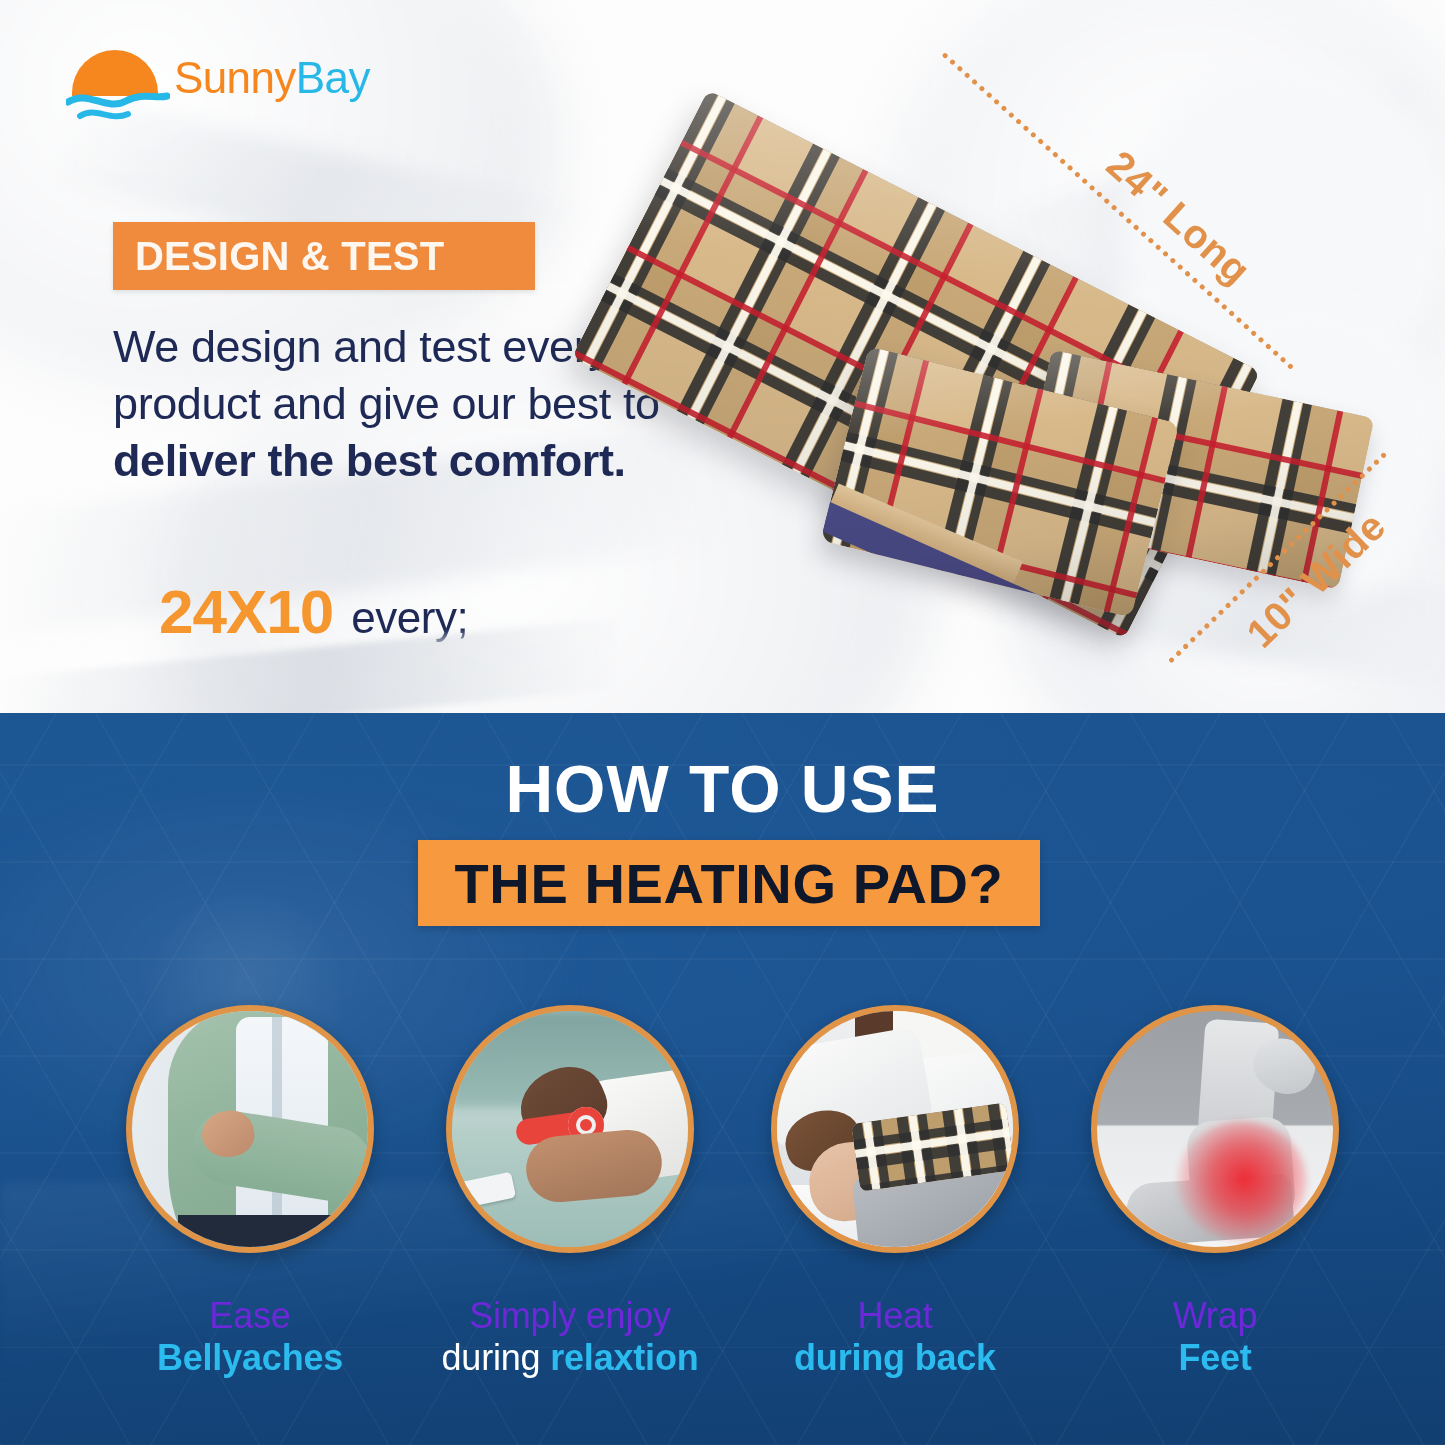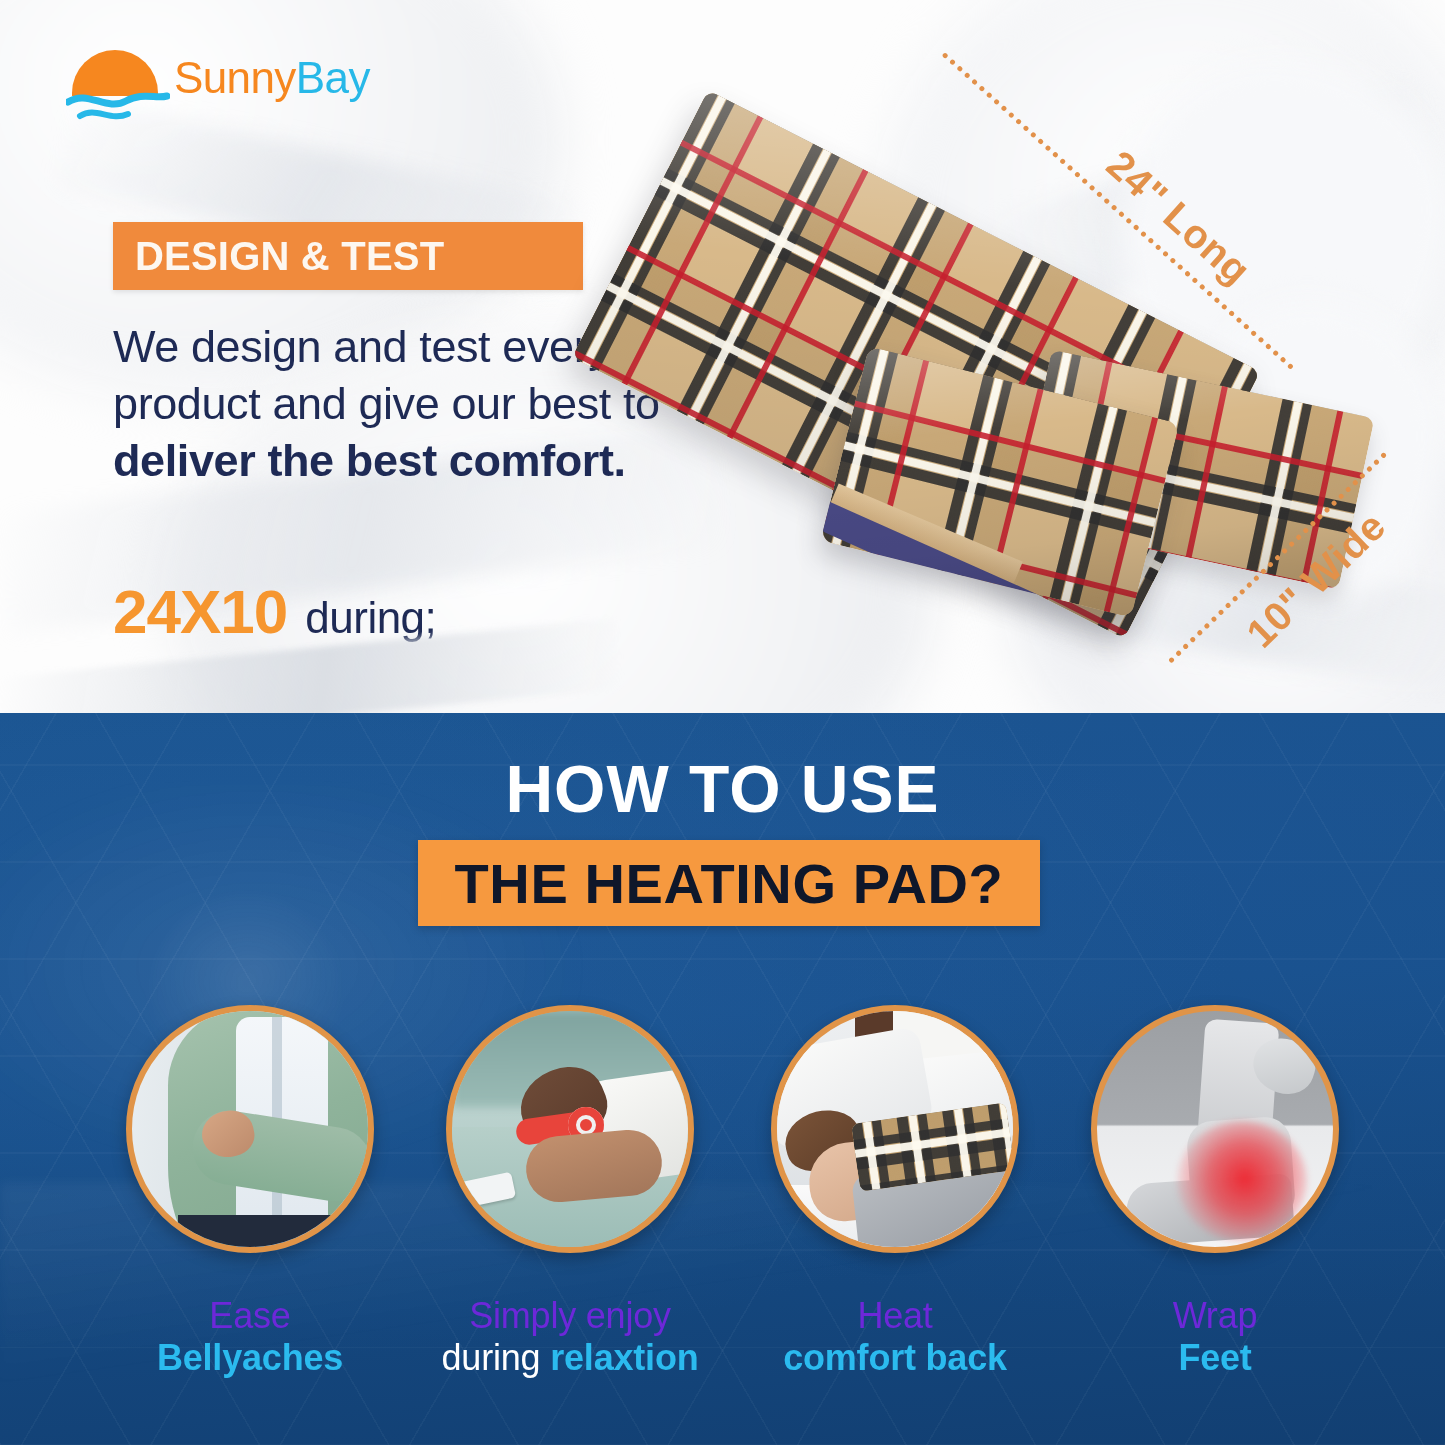--- a/index.html
+++ b/index.html
@@ -45,42 +45,42 @@
   #logo .wordmark{
     position:absolute; left:108px; top:0px;
     font-size:44px; font-weight:400; letter-spacing:-0.6px; line-height:60px;
     white-space:nowrap;
   }
   #logo .w-sunny{ color:#F6871F; }
   #logo .w-bay{ color:#27B8E8; }
 
   
   #design-test-banner{
-    position:absolute; left:113px; top:222px; width:470px; height:68px;
+    position:absolute; left:113px; top:222px; width:422px; height:68px;
     background:#F08A3C; display:flex; align-items:center; padding-left:22px;
     box-shadow:0 2px 5px rgba(0,0,0,.10);
   }
   #design-test-banner .txt{
     color:#FDF7F0; font-size:40px; font-weight:700; letter-spacing:0.2px;
     white-space:nowrap;
   }
 
   
   #design-body{
     position:absolute; left:113px; top:318px; width:620px;
     color:#1E2A55; font-size:45px; line-height:57px; letter-spacing:-0.4px;
   }
   #design-body .bold{ font-weight:700; }
 
   
   #spec-line{
     position:absolute; left:113px; top:576px; height:70px;
     display:flex; align-items:baseline; white-space:nowrap;
   }
-  #spec-line .dim{ color:#F6962F; font-size:62px; font-weight:700; letter-spacing:-1px; }
+  #spec-line .dim{ color:#F6962F; font-size:62px; font-weight:700; letter-spacing:-1px;margin-left:46px; }
   #spec-line .inches{ color:#1E2A55; font-size:44px; font-weight:400; margin-left:18px; letter-spacing:-0.5px; }
   #spec-line .weight-box{ margin-left:18px; background:rgba(255,255,255,.92); padding:2px 14px 6px 12px; }
   #spec-line .weight{ color:#1A3E78; font-size:52px; font-weight:700; letter-spacing:-0.5px; }
 
   
   #product{ position:absolute; left:700px; top:30px; width:745px; height:660px; }
   .pad{ position:absolute; overflow:hidden; }
   .plaid{
     position:absolute; inset:0;
     background-color:#D8B98A;
@@ -315,21 +315,21 @@
   <div id="design-test-banner">
     <span class="txt">DESIGN &amp; TEST</span>
   </div>
 
   <div id="design-body">
     <span>We design and test every product and give our best to </span><span class="bold">deliver the best comfort.</span>
   </div>
 
   <div id="spec-line">
     <span class="dim">24X10</span>
-    <span class="inches">during;</span>
+    <span class="inches">every;</span>
   </div>
 
   <div id="product">
     <div class="pad" id="pad-long">
       <div class="plaid"></div>
       <div class="pad-shade"></div>
     </div>
     <div class="pad" id="pad-under">
       <div class="plaid"></div>
       <div class="pad-shade"></div>
@@ -411,21 +411,21 @@
       <div class="c3-hair"></div>
       <div class="c3-skin"></div>
       <div class="c3-grey"></div>
       <div class="c3-pad">
         <div class="plaid"></div>
       </div>
     </div>
   </div>
   <div class="caption">
     <span class="l1">Heat</span>
-    <span class="l2"><span class="w"></span><span class="hl">comfort back</span></span>
+    <span class="l2"><span class="w"></span><span class="hl">during back</span></span>
   </div>
 </div>
 
 <div class="use-cell" id="cell-4">
   <div class="circle c4-bg">
     <div class="ph">
       <div class="c4-leg"></div>
       <div class="c4-ankle"></div>
       <div class="c4-foot"></div>
       <div class="c4-hand"></div>

